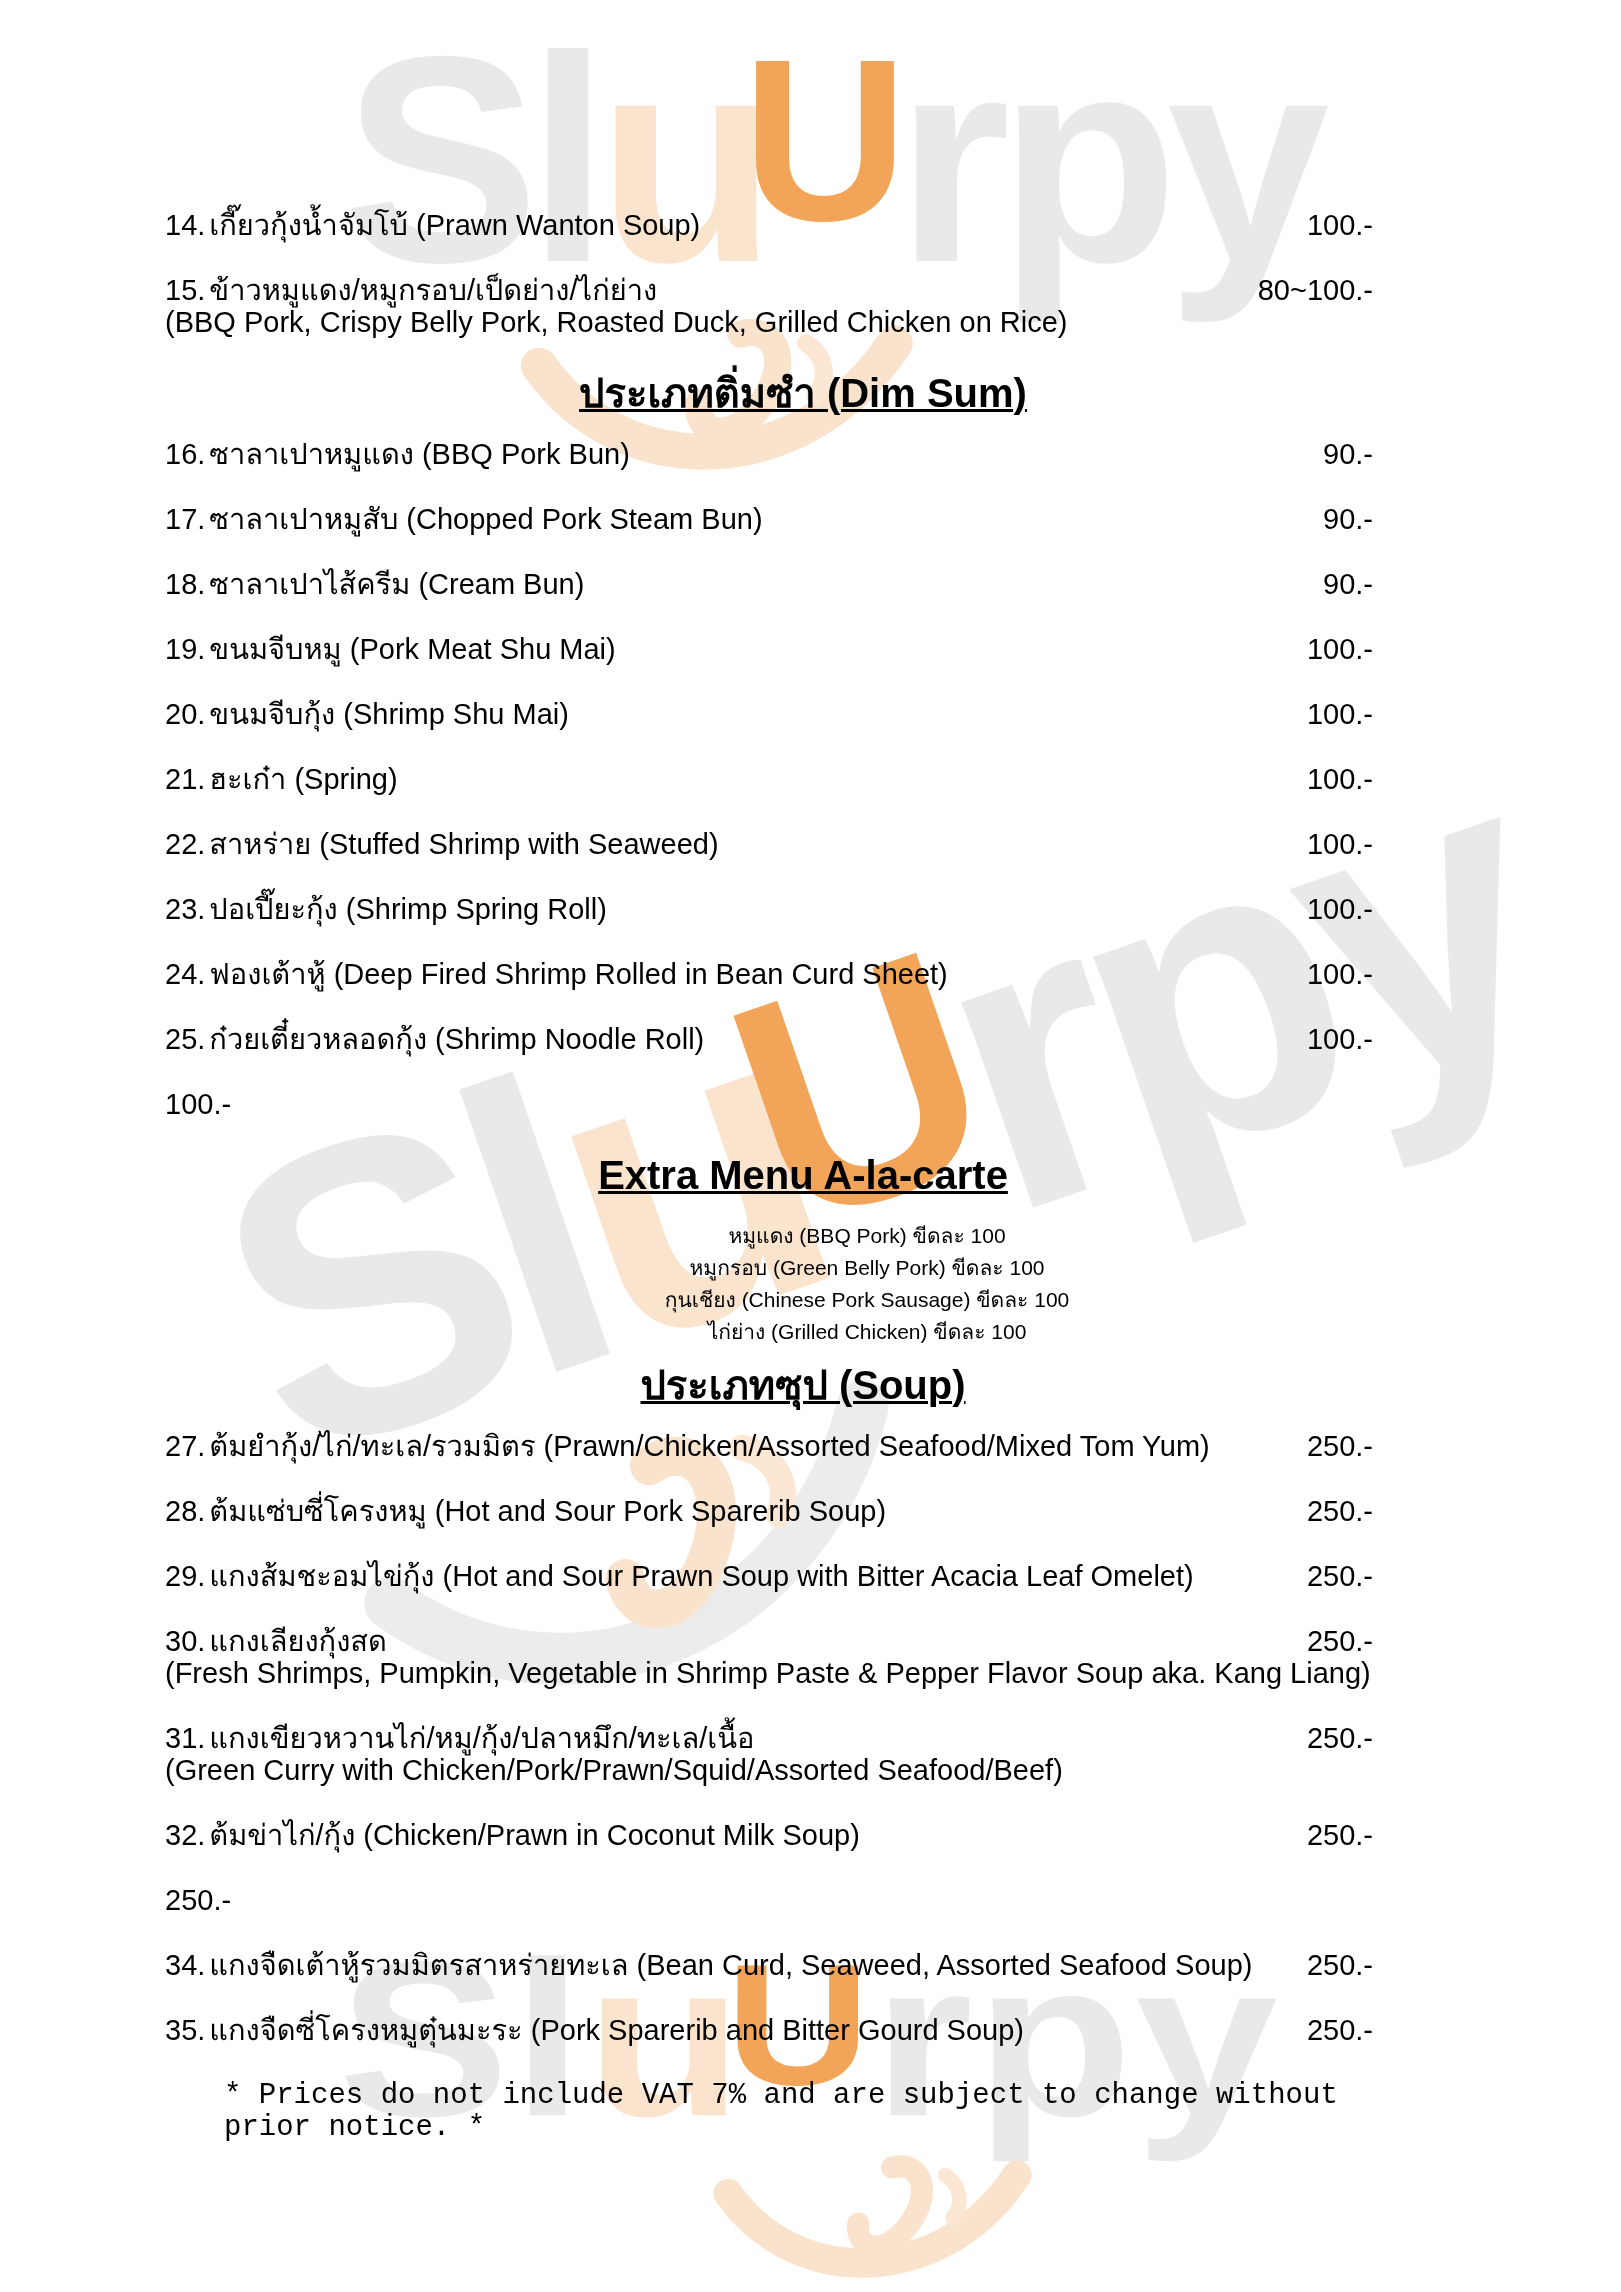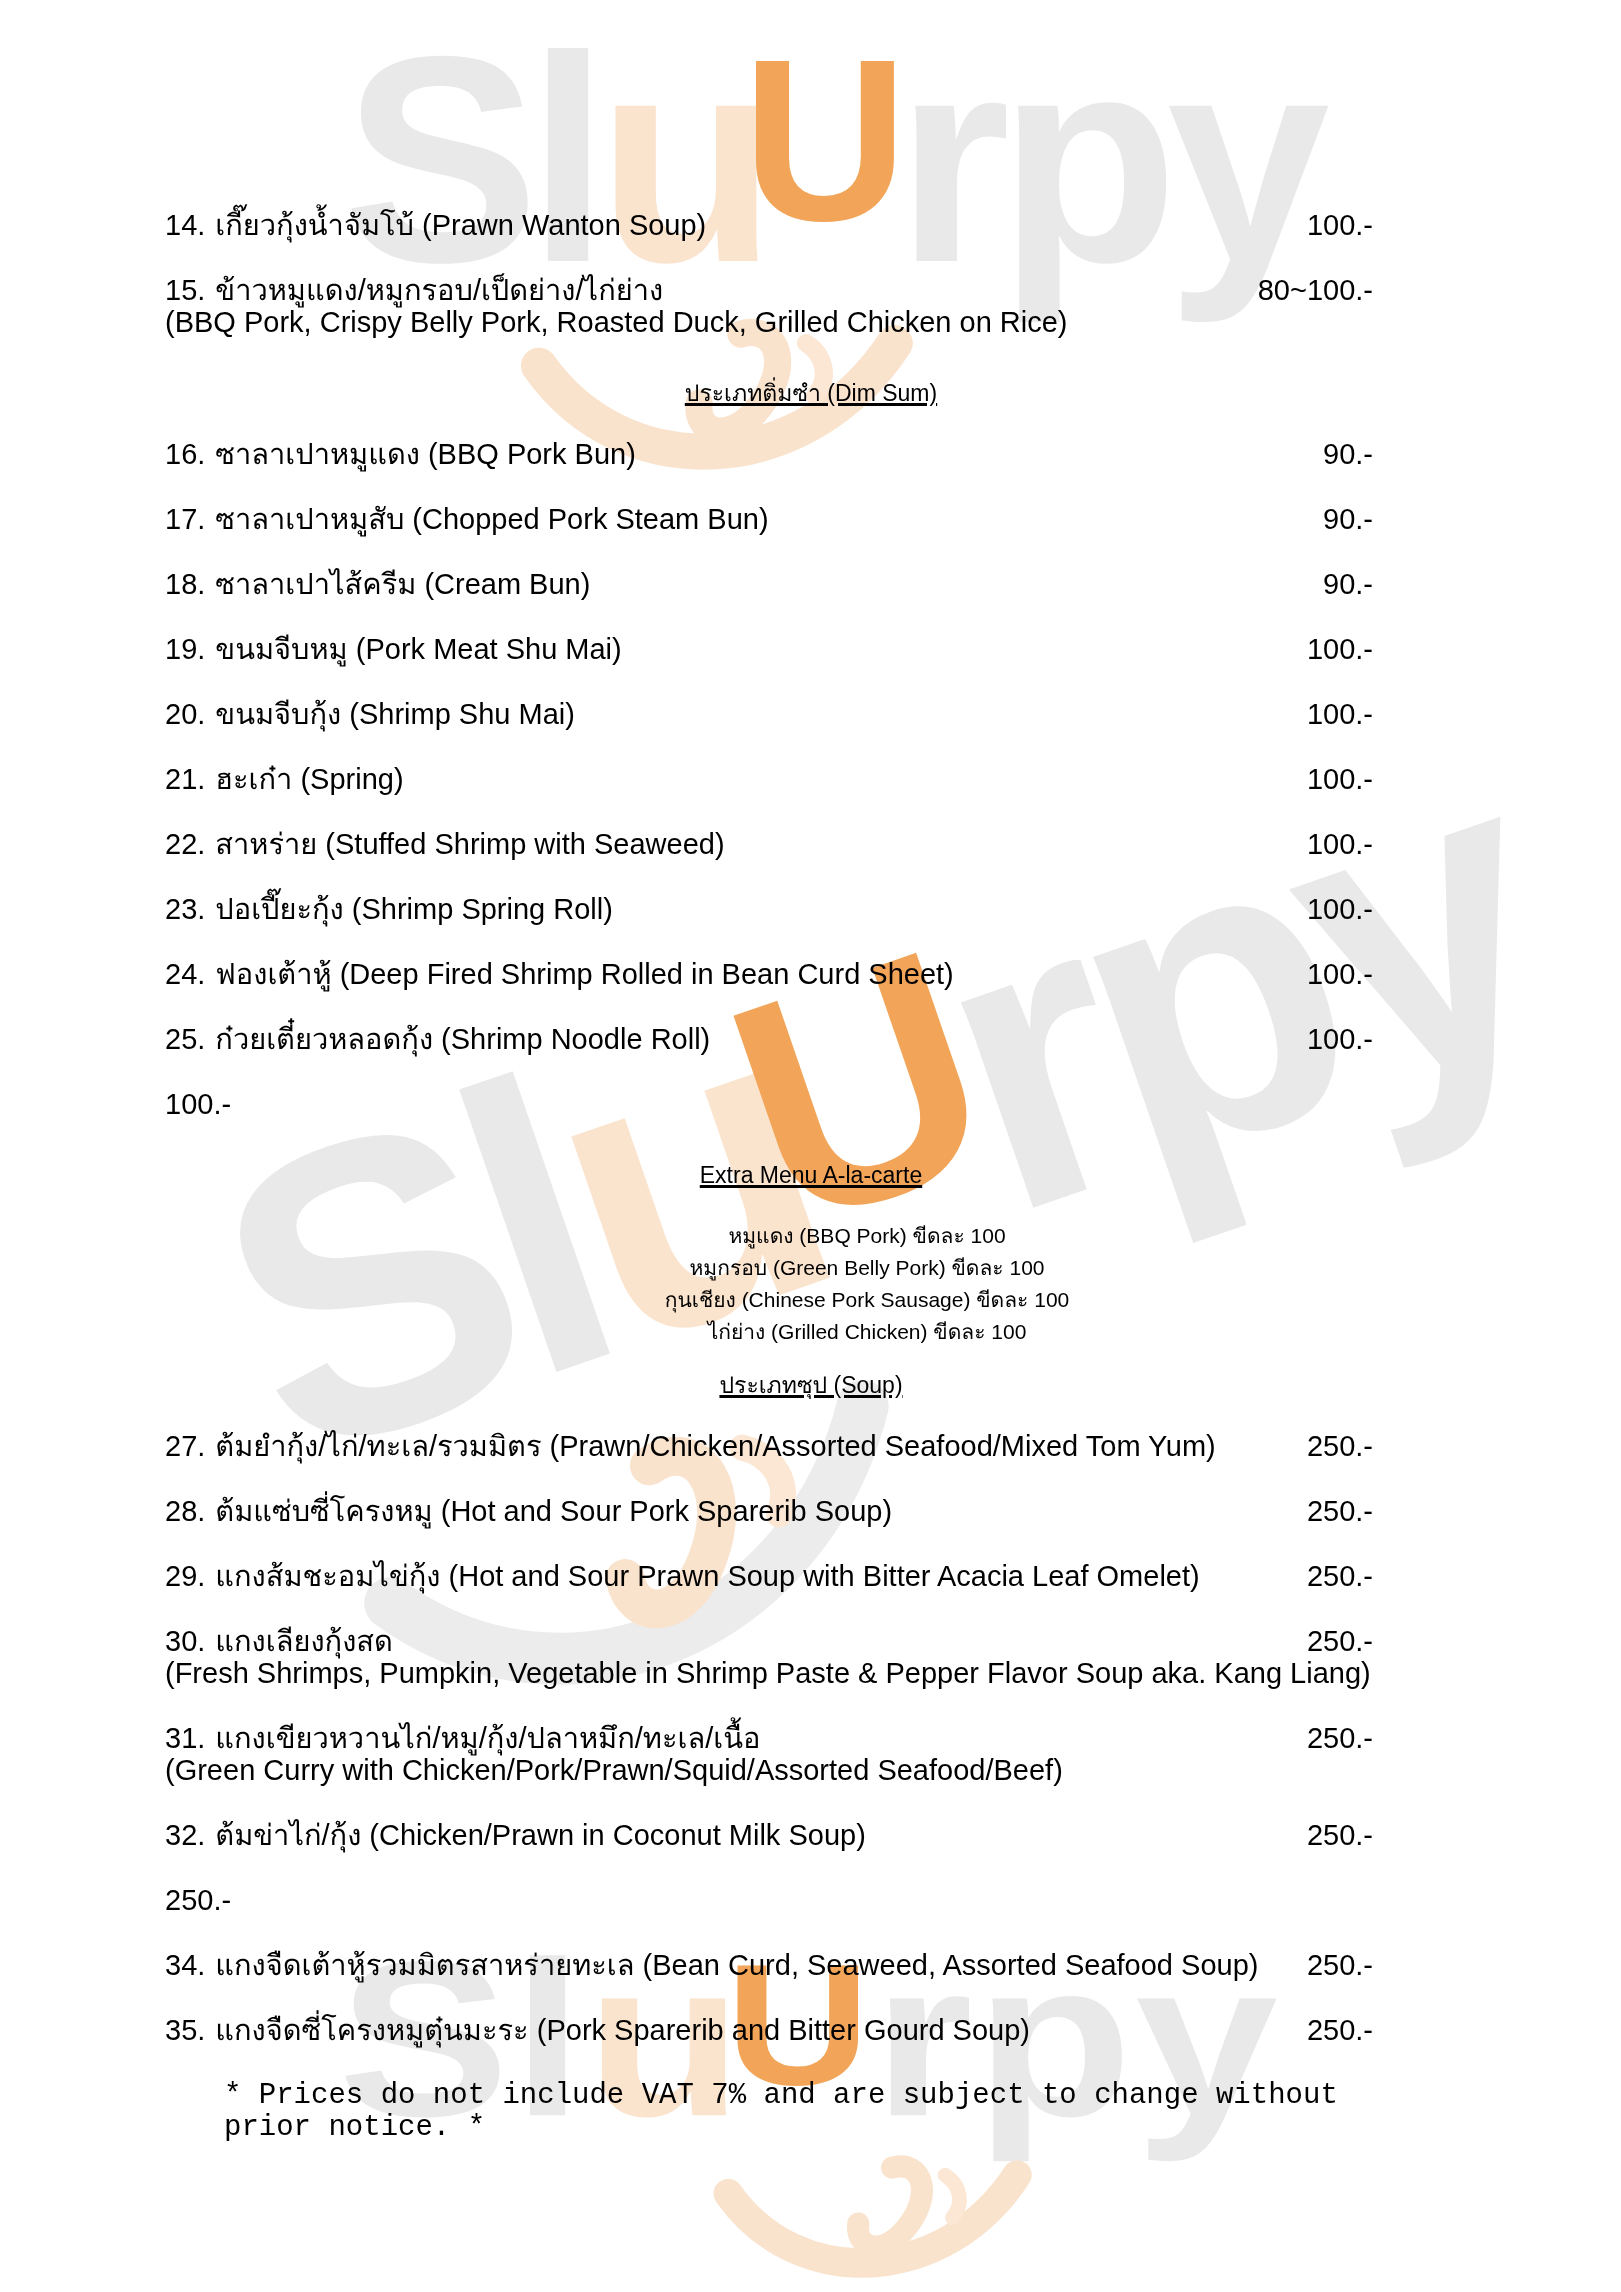--- a/index.html
+++ b/index.html
@@ -34,29 +34,29 @@
 
   
   .content {
     position:absolute; z-index:1;
     left:165px; top:210px; width:1208px;
     font-size:29px; line-height:30px;
   }
   .item { margin-bottom:35px; }
   .item .line1 { display:flex; justify-content:space-between; align-items:flex-start; }
   .item .nm { padding-right:23.5px; }
-  .item .no { display:inline-block; margin-right:10px; }
+  .item .no { display:inline-block; margin-right:4px; }
   .item .price { flex:none; }
   .item .desc { margin-top:2px; white-space:nowrap; }
 
   .section-header {
     width:fit-content;
     margin:0 auto 23.5px;
-    position:relative; left:42px;
-    font-size:23px; line-height:43px; font-weight:normal;
+    position:relative; left:34px;
+    font-size:40px; line-height:43px; font-weight:bold;
     text-decoration:underline;
     text-decoration-thickness:2.9px;
   }
   .center-line {
     text-align:center;
     position:relative; left:98px;
     font-size:21px; line-height:32px;
   }
   .center-line + .section-header { margin-top:16px; }
 

